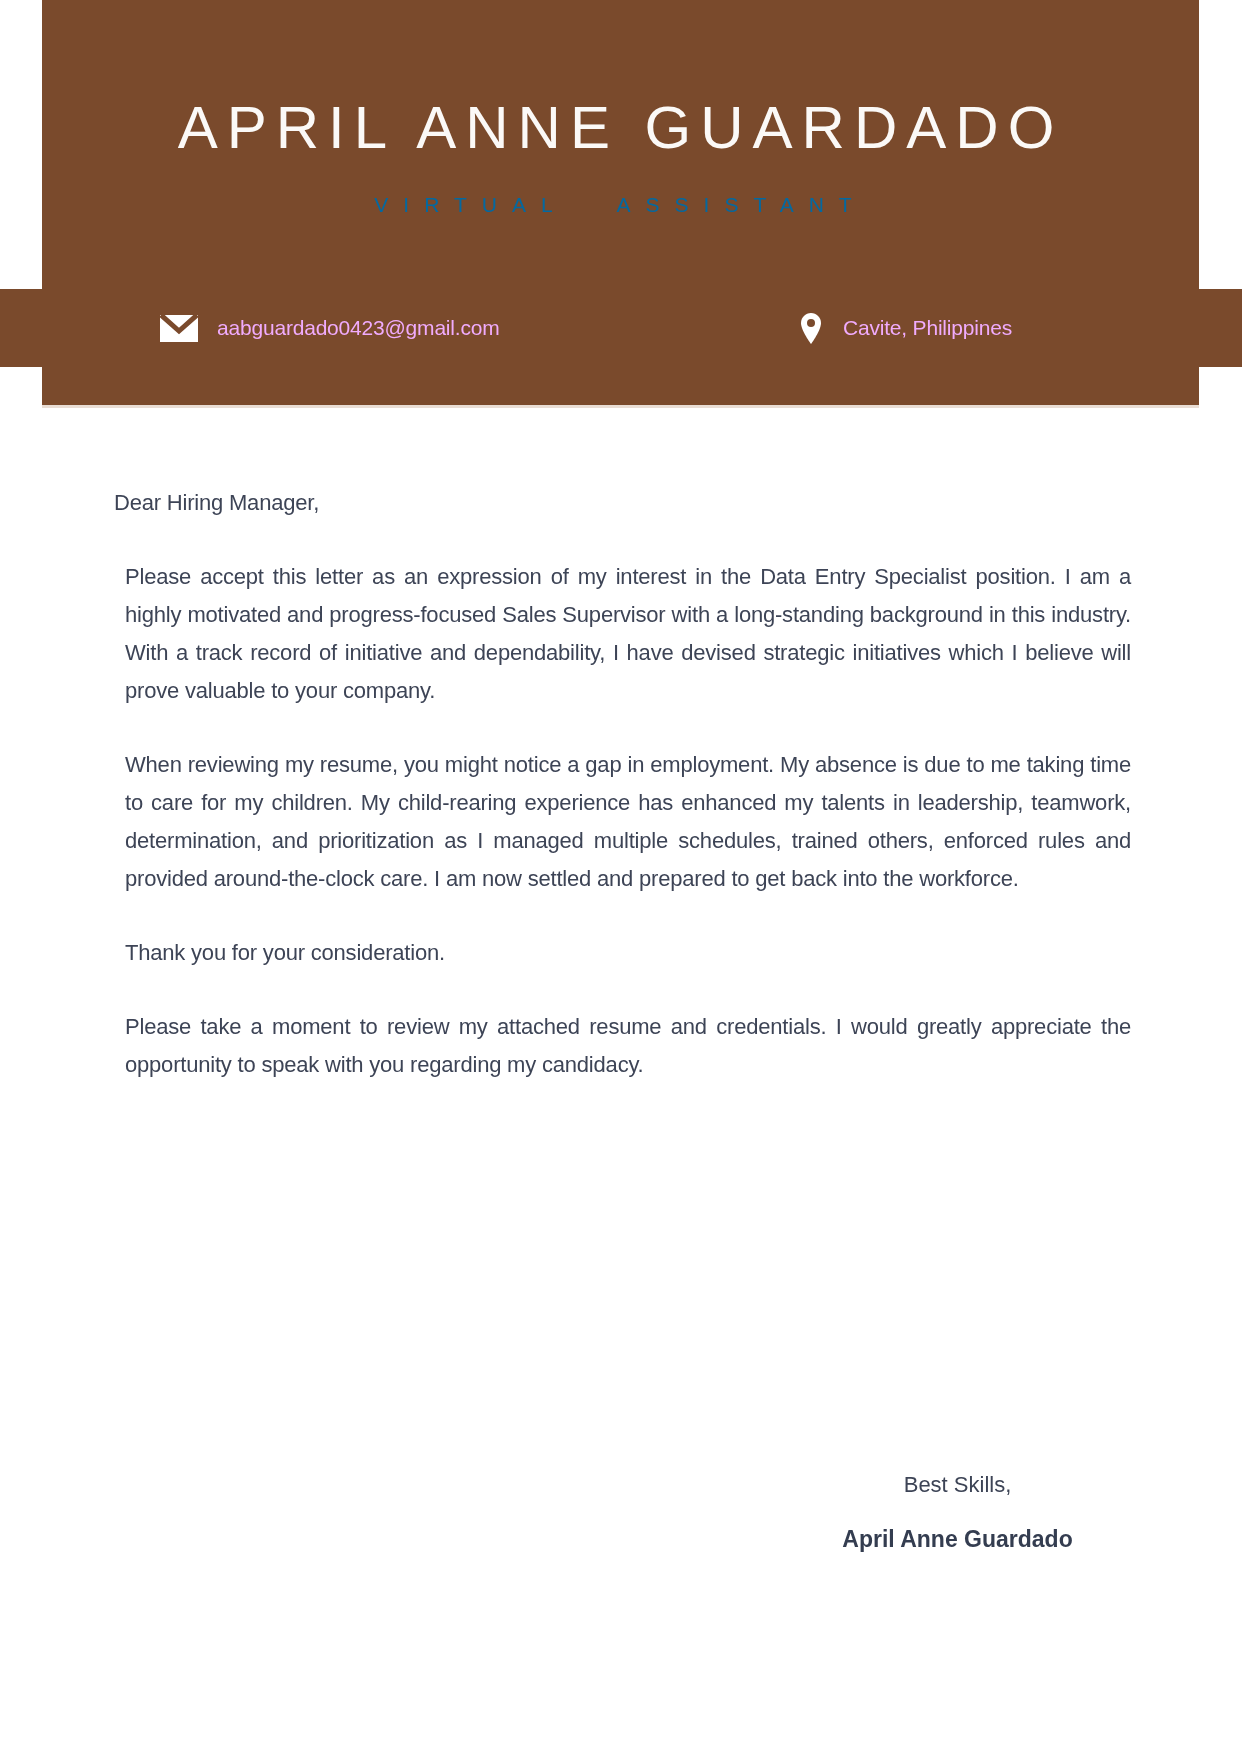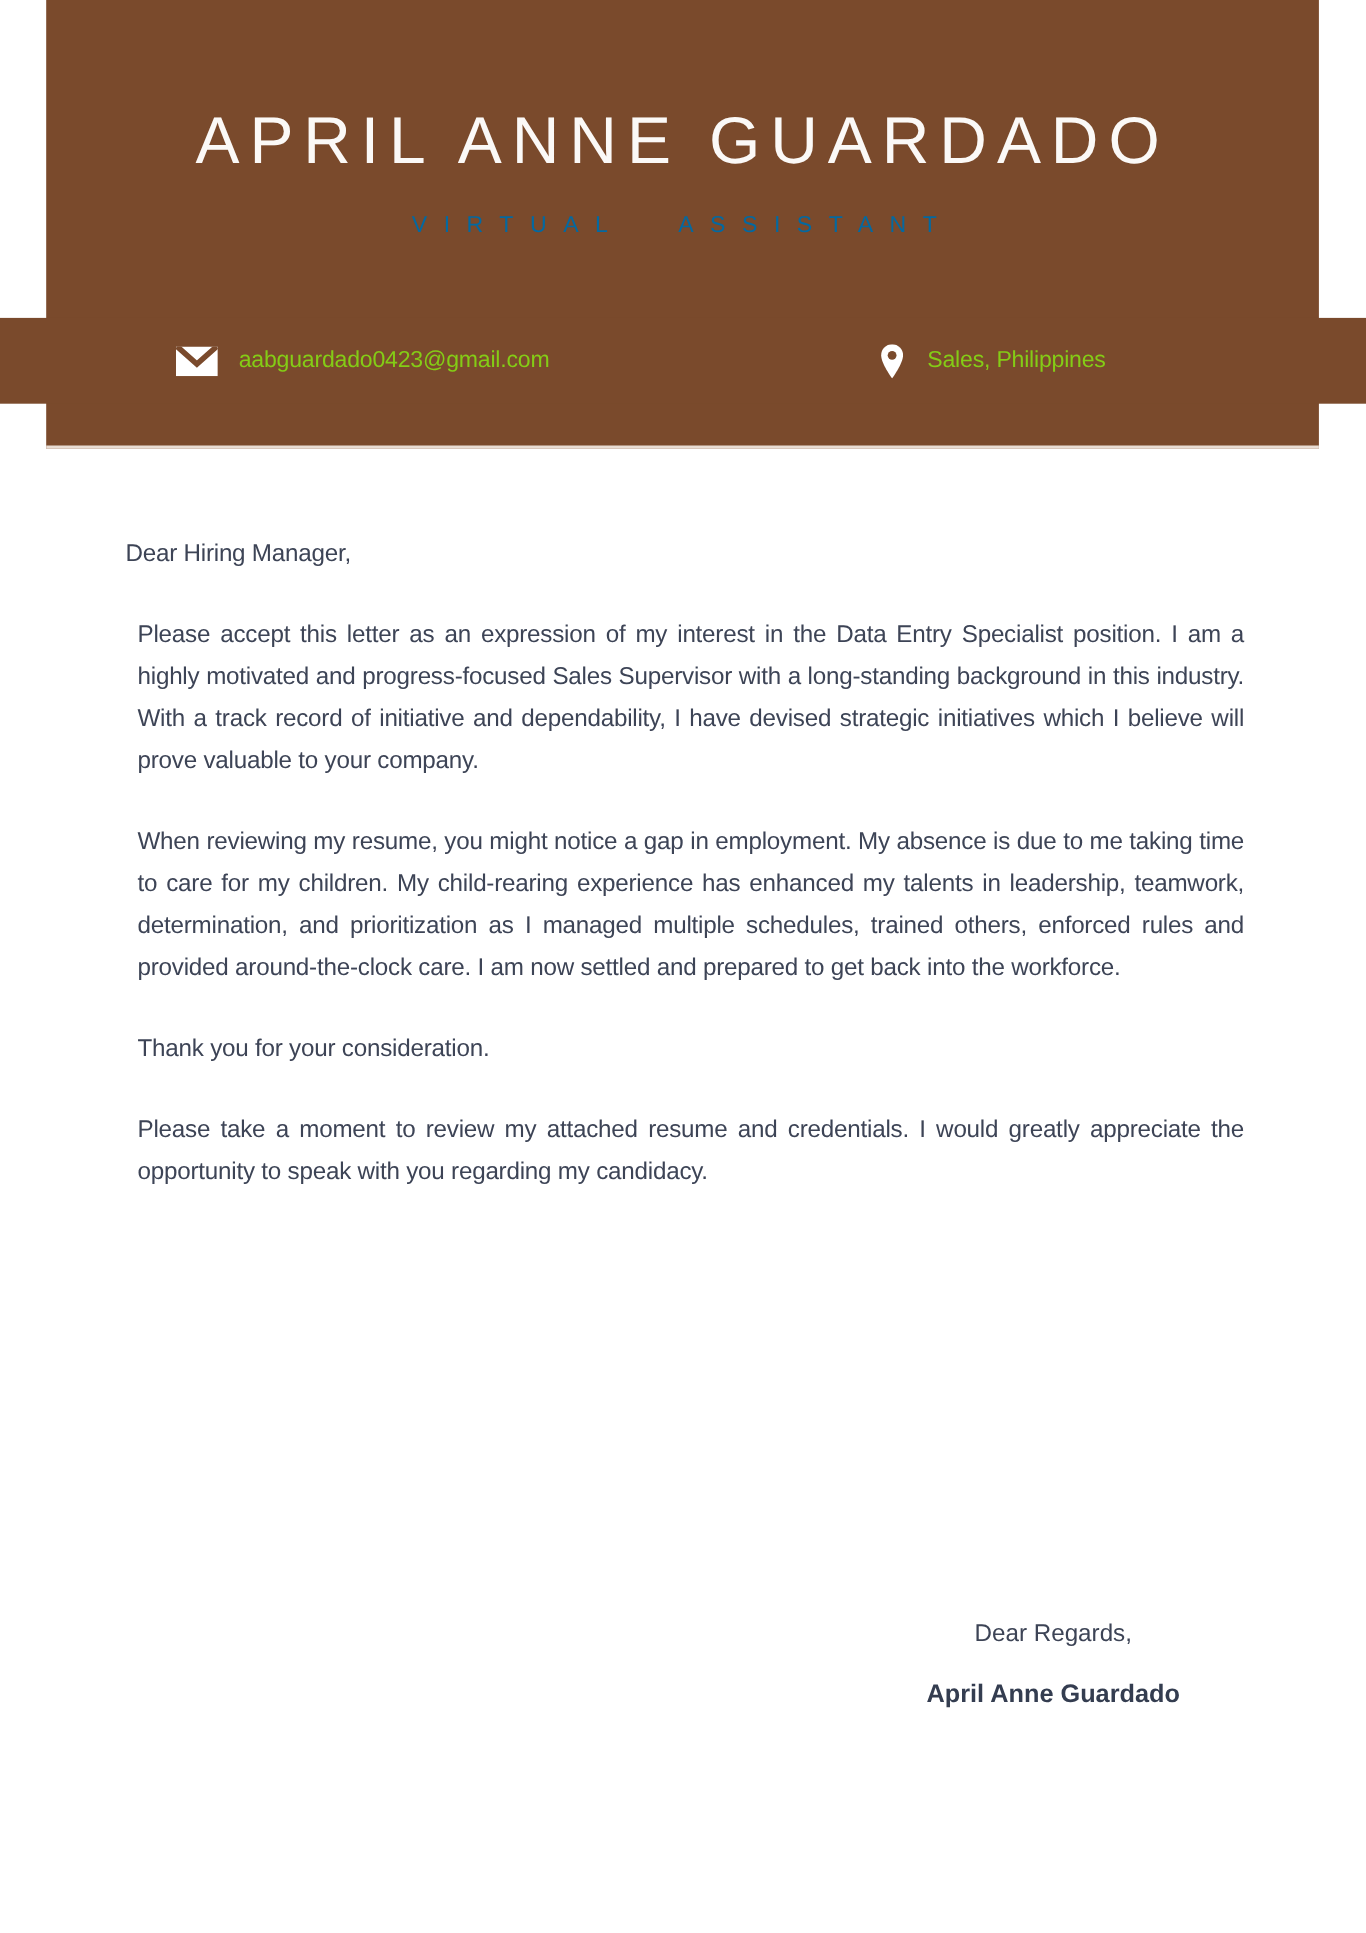--- a/index.html
+++ b/index.html
@@ -62,21 +62,21 @@
     position: absolute;
     top: 0;
     height: 78px;
     display: flex;
     align-items: center;
   }
   .contact-group.email { left: 160px; }
   .contact-group.location { left: 801px; }
   .contact-icon { flex: 0 0 auto; display: block; }
   .contact-text {
-    color: #84cc16;
+    color: #f0abfc;
     font-size: 21px;
     letter-spacing: -0.2px;
     white-space: nowrap;
   }
   .contact-group.email .contact-text { margin-left: 19px; }
   .contact-group.location .contact-text { margin-left: 22px; }
 
   
   .letter {
     position: absolute;
@@ -136,21 +136,21 @@
         <polyline points="1,0 19,16 37,0" fill="none" stroke="#7A4A2C" stroke-width="5"></polyline>
       </svg>
       <span class="contact-text">aabguardado0423@gmail.com</span>
     </div>
 
     <div class="contact-group location">
       <svg class="contact-icon" width="20" height="31" viewBox="0 0 20 31">
         <path d="M10 0 C4.5 0 0 4.5 0 10 C0 17.5 10 31 10 31 C10 31 20 17.5 20 10 C20 4.5 15.5 0 10 0 Z" fill="#FFFFFF"></path>
         <circle cx="10" cy="10" r="4" fill="#7A4A2C"></circle>
       </svg>
-      <span class="contact-text">Sales, Philippines</span>
+      <span class="contact-text">Cavite, Philippines</span>
     </div>
 
   </div>
 
   <div class="letter">
 
     <div class="greeting">Dear Hiring Manager,</div>
 
     <p class="body-par par-first">Please accept this letter as an expression of my interest in the Data Entry Specialist position. I am a highly motivated and progress-focused Sales Supervisor with a long-standing background in this industry. With a track record of initiative and dependability, I have devised strategic initiatives which I believe will prove valuable to your company.</p>
 
@@ -158,17 +158,17 @@
 
     <p class="body-par par-next">When reviewing my resume, you might notice a gap in employment. My absence is due to me taking time to care for my children. My child-rearing experience has enhanced my talents in leadership, teamwork, determination, and prioritization as I managed multiple schedules, trained others, enforced rules and provided around-the-clock care. I am now settled and prepared to get back into the workforce.</p>
 
     <p class="body-par par-next">Thank you for your consideration.</p>
 
     <p class="body-par par-next">Please take a moment to review my attached resume and credentials. I would greatly appreciate the opportunity to speak with you regarding my candidacy.</p>
 
   </div>
 
   <div class="signature">
-    <div class="signoff">Dear Regards,</div>
+    <div class="signoff">Best Skills,</div>
     <div class="sig-name">April Anne Guardado</div>
   </div>
 
 </div>
 
 </body></html>

